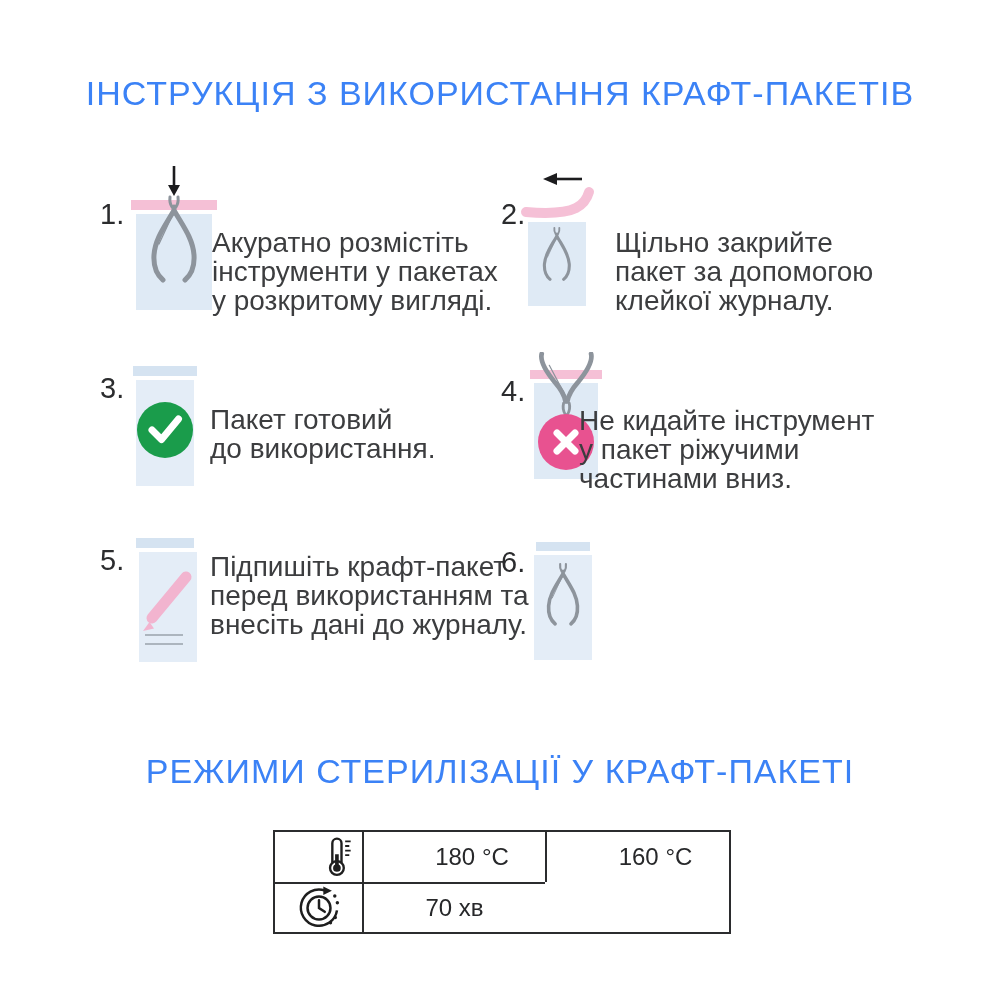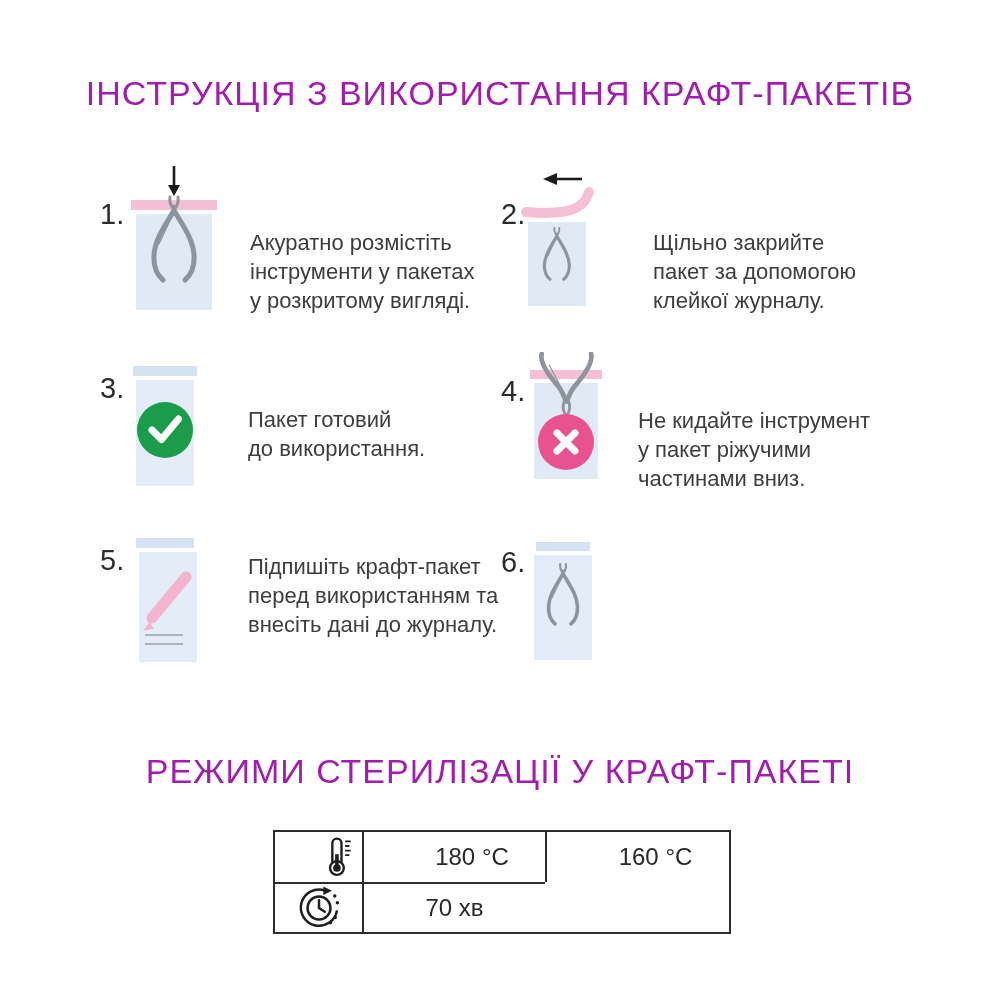--- a/index.html
+++ b/index.html
@@ -2,30 +2,29 @@
 <html><head>
 <meta charset="utf-8">
 <style>
   html,body{margin:0;padding:0;background:#ffffff;}
   .page{
     position:relative;width:1000px;height:1000px;background:#ffffff;
     font-family:"Liberation Sans",sans-serif;overflow:hidden;color:#3a3b3d;
   }
   .title{
     position:absolute;left:0;width:1000px;text-align:center;
-    font-size:34px;color:#a21caf;letter-spacing:1px;white-space:nowrap;
+    font-size:34px;color:#3b82f6;letter-spacing:1px;white-space:nowrap;
   }
   #title-instructions{top:74px;}
   #title-modes{top:752px;}
   .step-num{position:absolute;font-size:29px;color:#2b2c2e;}
   .step-icon{position:absolute;}
   .step-text{
-    position:absolute;font-size:22px;line-height:29px;color:#3c3d3f;
+    position:absolute;font-size:28px;line-height:29px;color:#3c3d3f;
     white-space:pre-line;
-    padding-left:38px;
   }
   .ster-table{
     position:absolute;left:273px;top:830px;
     display:grid;grid-template-columns:87px 183px 184px;grid-auto-rows:50px;
     border:2px solid #2b2c2e;
   }
   .cell{
     display:flex;align-items:center;justify-content:center;
     font-size:24px;color:#27282a;
     border-left:2px solid #2b2c2e;border-top:2px solid #2b2c2e;
@@ -105,21 +104,21 @@
   <div class="step-num" style="left:501px;top:375px">4.</div>
   <svg class="step-icon" style="left:522px;top:352px" width="80" height="134" viewBox="0 0 80 134">
     <rect x="8" y="18" width="72" height="9" fill="#f5c0d6"></rect>
     <rect x="12" y="31" width="64" height="96" fill="#dfeaf5"></rect>
     <use href="#nipper-down" transform="translate(14,0) scale(0.95)"></use>
     <g>
       <circle cx="44" cy="90" r="28" fill="#e85290"></circle>
       <path d="M35 81 L53 99 M53 81 L35 99" fill="none" stroke="#ffffff" stroke-width="7" stroke-linecap="round"></path>
     </g>
   </svg>
-  <div class="step-text" style="left:600px;top:406px">Не кидайте інструмент
+  <div class="step-text" style="left:579px;top:406px">Не кидайте інструмент
 у пакет ріжучими
 частинами вниз.</div>
 
   <div class="step-num" style="left:100px;top:544px">5.</div>
   <svg class="step-icon" style="left:130px;top:538px" width="74" height="124" viewBox="0 0 74 124">
     <rect x="6" y="0" width="58" height="10" fill="#d5e3f1"></rect>
     <rect x="9" y="14" width="58" height="110" fill="#e4edf7"></rect>
     <g>
       <path d="M15 97 H53 M15 106 H53" stroke="#99a2ac" stroke-width="1.6"></path>
     </g>

